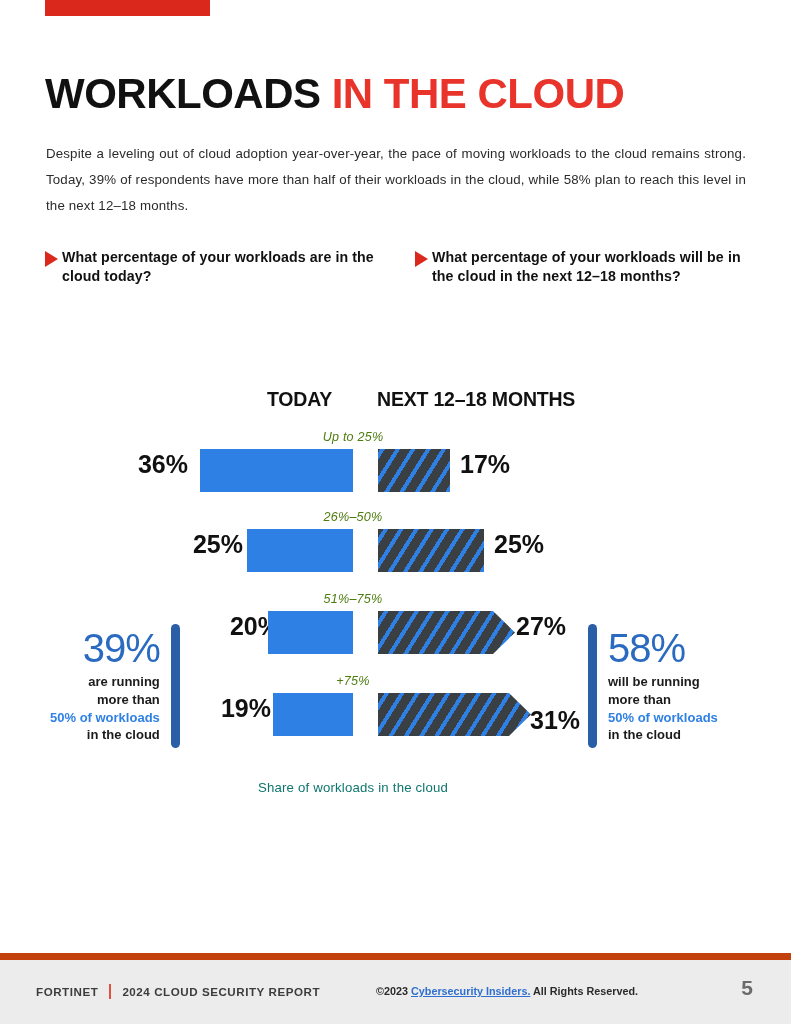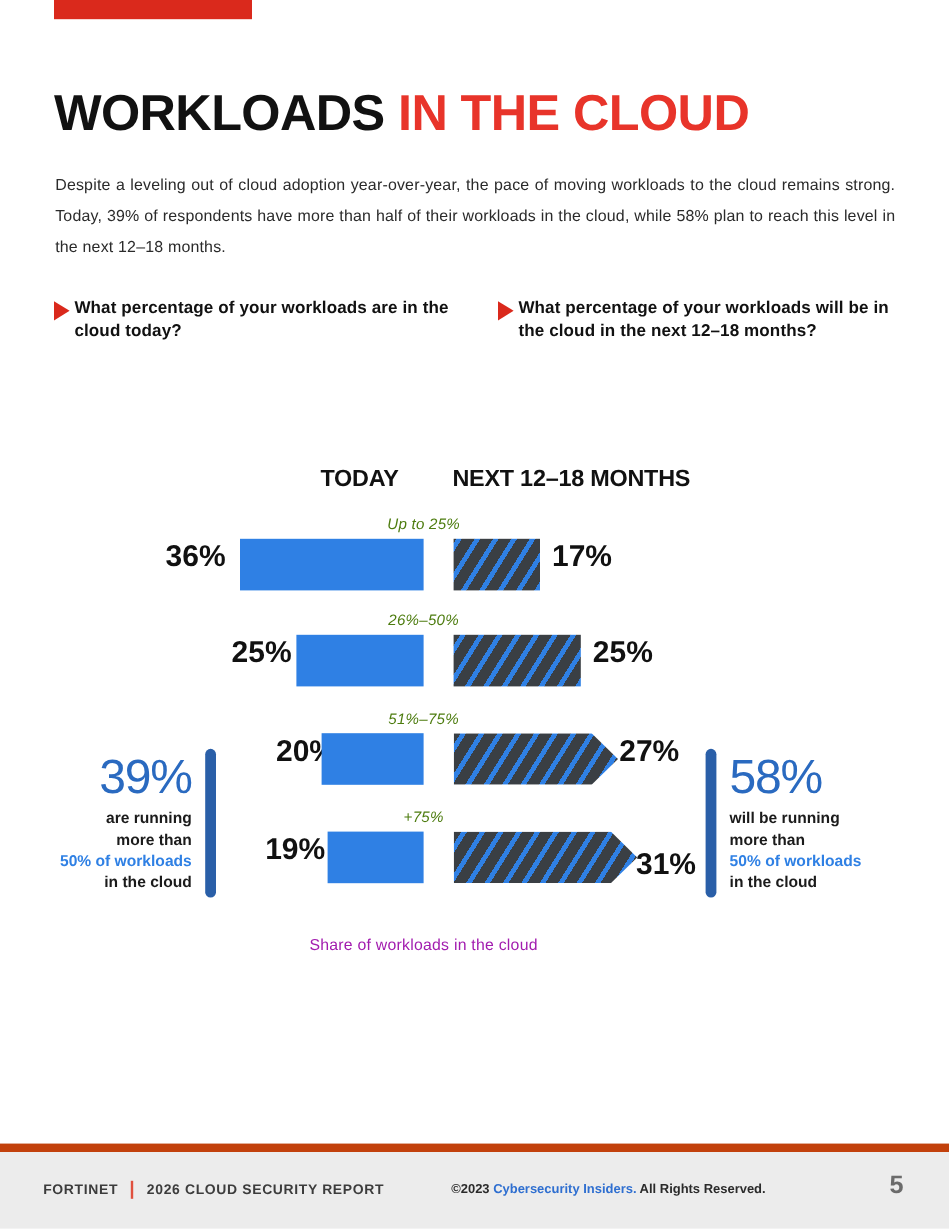--- a/index.html
+++ b/index.html
@@ -192,21 +192,21 @@
   .callout .ctext .big.spaced { margin-bottom: 5px; }
 
   
   .axis-caption {
     position: absolute;
     left: 0;
     top: 780px;
     width: 706px;
     text-align: center;
     font-size: 13.2px;
-    color: #a21caf;
+    color: #0f766e;
     letter-spacing: 0.2px;
   }
 
   
   .footer {
     position: absolute;
     left: 0;
     bottom: 0;
     width: 791px;
     height: 64px;
@@ -234,20 +234,21 @@
     position: absolute;
     left: 376px;
     top: 25px;
     font-size: 10.8px;
     font-weight: 700;
     color: #2b2b2b;
     white-space: nowrap;
   }
   .footer-center .link {
     color: #2f6fd0;
+    text-decoration: underline;
     font-weight: 700;
   }
   .footer-page {
     position: absolute;
     right: 38px;
     top: 16px;
     font-size: 21px;
     font-weight: 700;
     color: #6b6b6b;
   }
@@ -337,21 +338,21 @@
     <div class="line">more than</div>
     <div class="line accent">50% of workloads</div>
     <div class="line">in the cloud</div>
   </div>
 </div>
 
 <div class="footer">
   <div class="footer-left">
     <span>FORTINET</span>
     <span class="sep"></span>
-    <span>2026 CLOUD SECURITY REPORT</span>
+    <span>2024 CLOUD SECURITY REPORT</span>
   </div>
   <div class="footer-center">
     <span>©2023</span>
     <span class="link">Cybersecurity Insiders.</span>
     <span>All Rights Reserved.</span>
   </div>
   <div class="footer-page">5</div>
 </div>
 
 </body></html>

